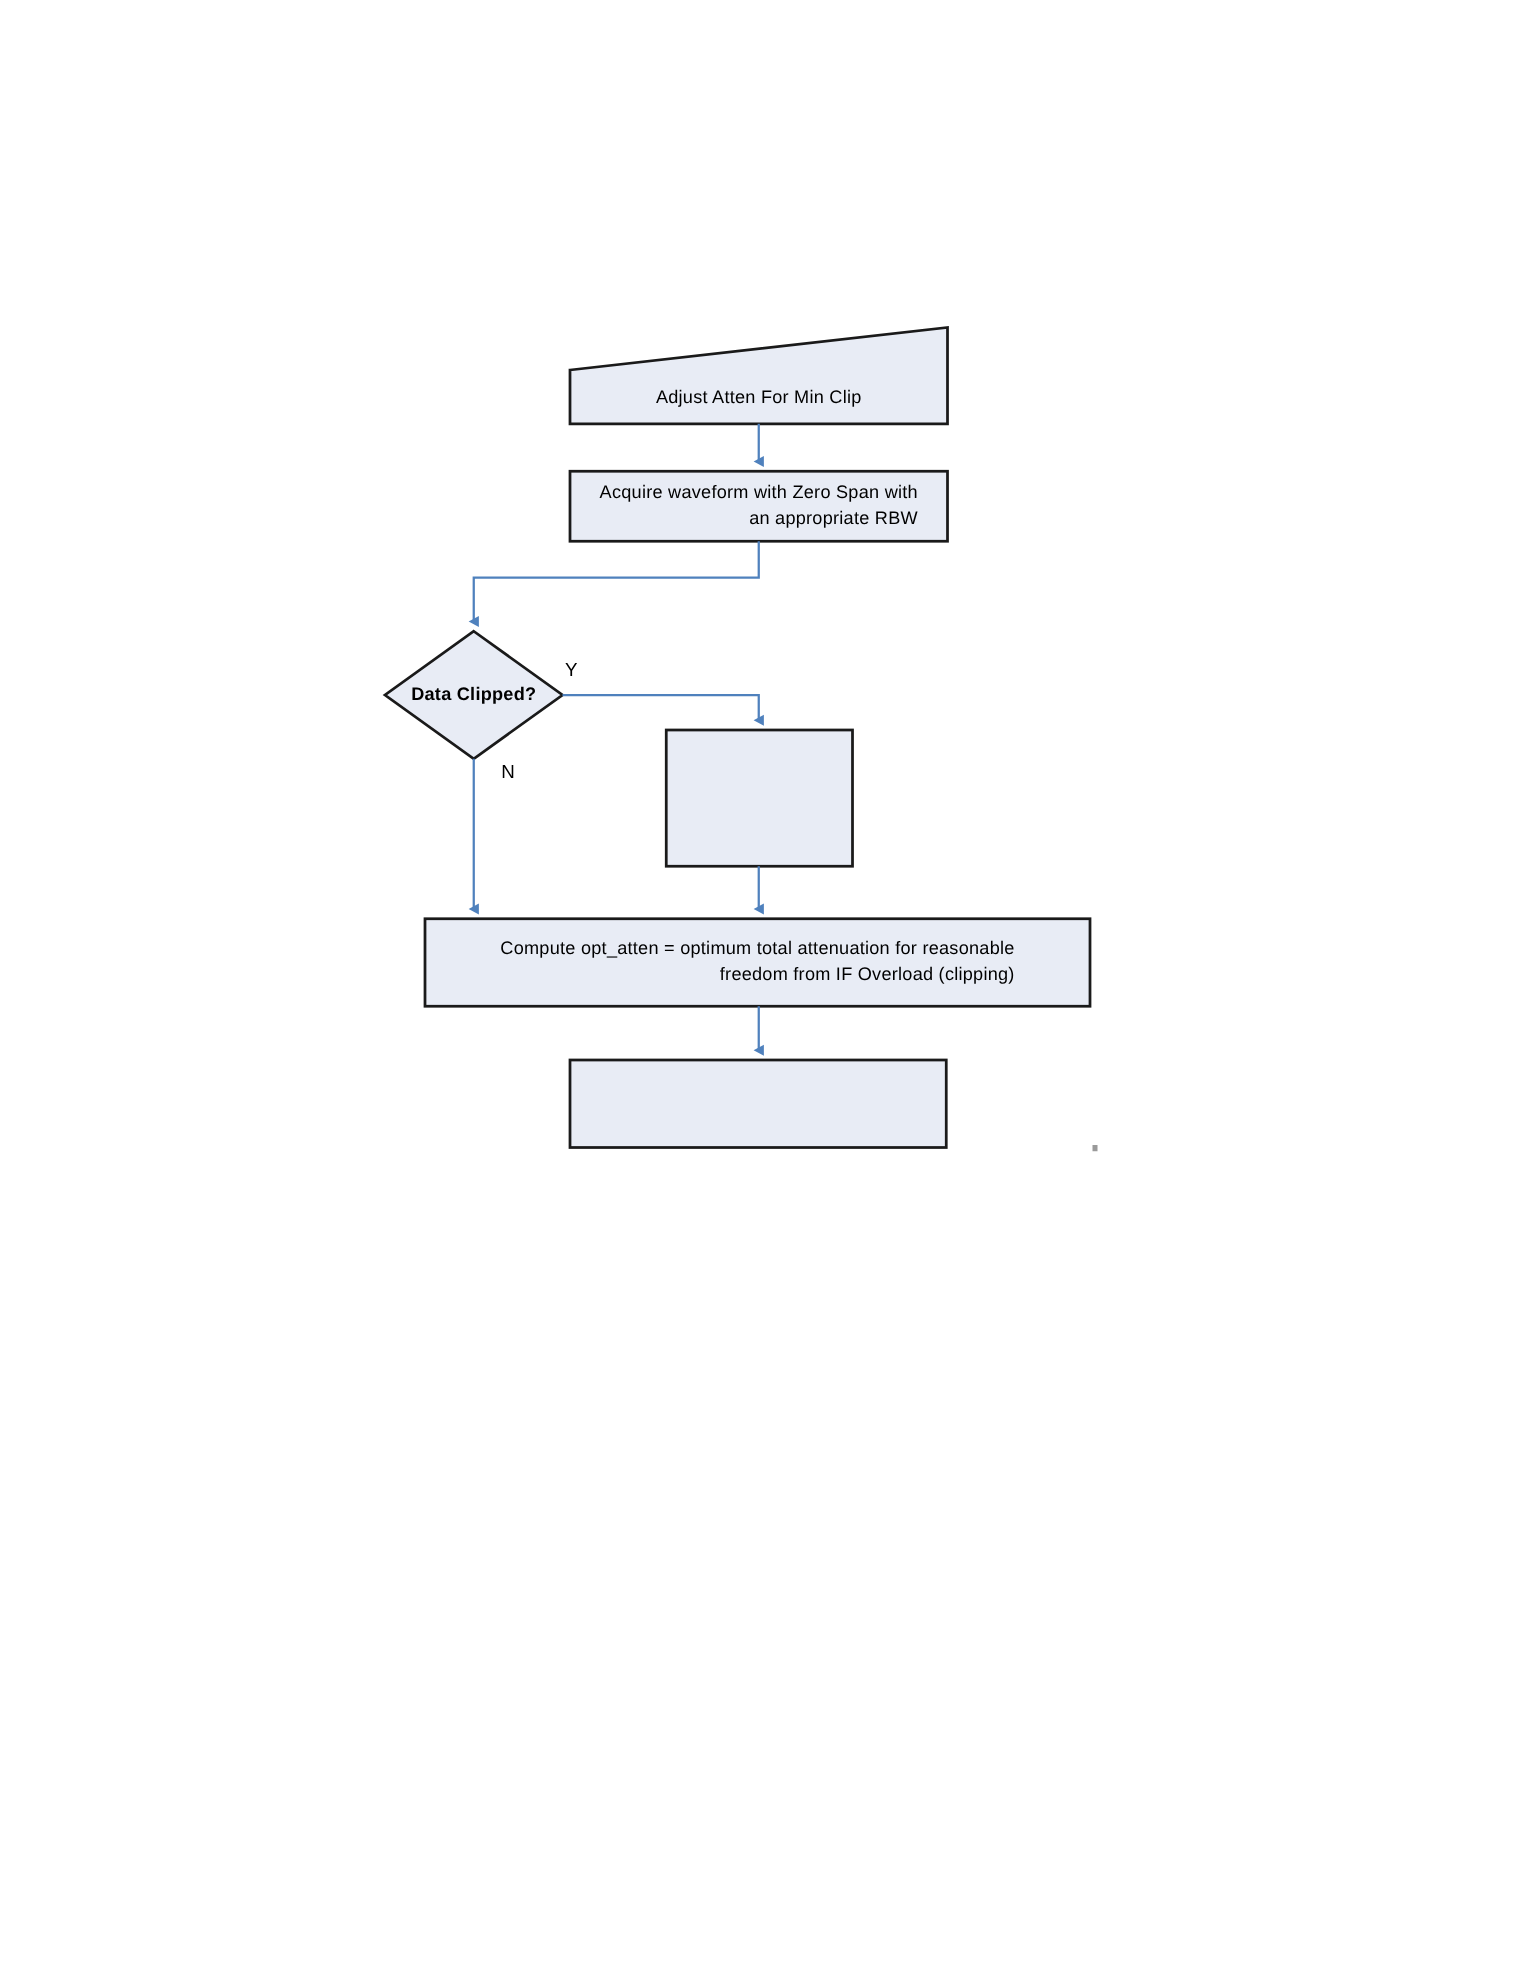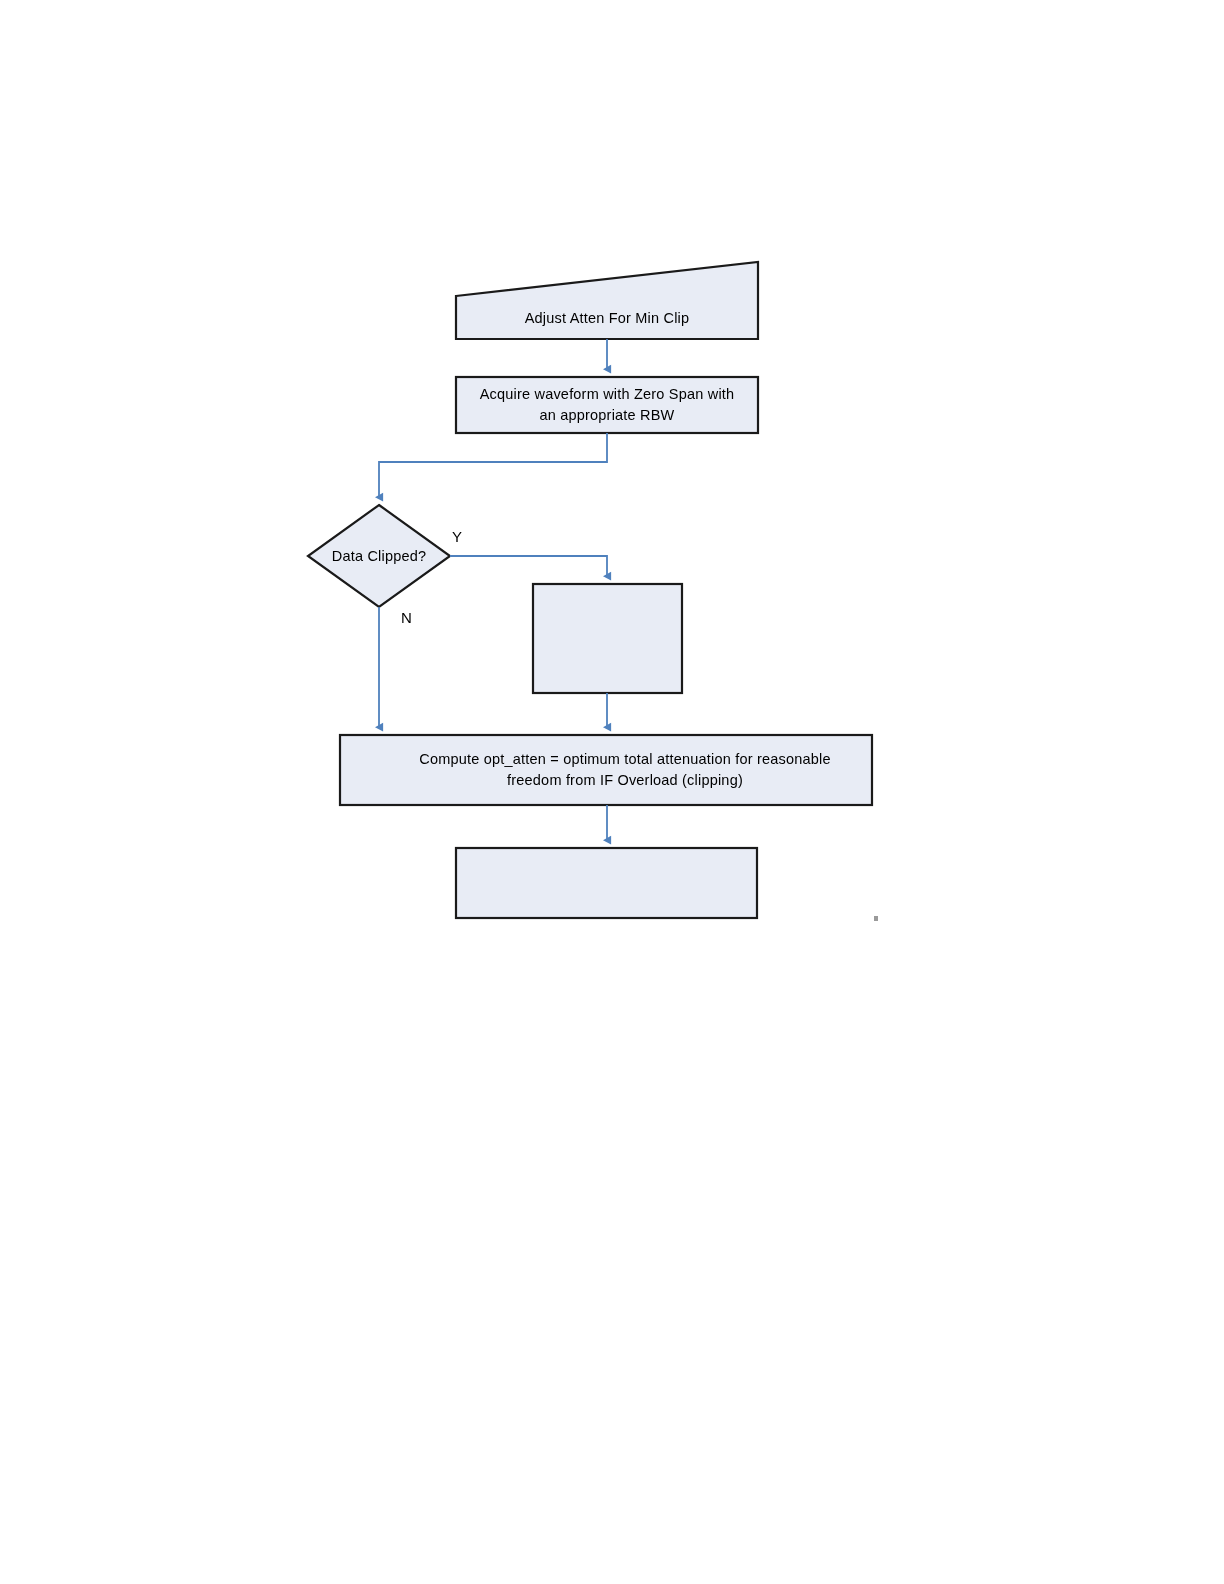--- a/index.html
+++ b/index.html
@@ -25,21 +25,21 @@
     left: 0;
     top: 0;
     width: 1224px;
     height: 1584px;
   }
   .node-label {
     position: absolute;
     display: flex;
     align-items: center;
     justify-content: center;
-    text-align: center;
+    text-align: right;
     font-family: "Liberation Sans", sans-serif;
     font-size: 14.5px;
     line-height: 21px;
     color: #000000;
     letter-spacing: 0.2px;
     white-space: pre-line;
     pointer-events: none;
   }
   .edge-label {
     position: absolute;
@@ -90,24 +90,24 @@
     <path d="M607,693 L607,727" fill="none" stroke="#4F81BD" stroke-width="1.8" marker-end="url(#arrowblue)"></path>
 
     <path d="M607,805 L607,840" fill="none" stroke="#4F81BD" stroke-width="1.8" marker-end="url(#arrowblue)"></path>
   </svg>
 
   <div class="node-label" style="left:456px; top:298px; width:302px; height:41px;">Adjust Atten For Min Clip</div>
 
   <div class="node-label" style="left:456px; top:377px; width:302px; height:56px;">Acquire waveform with Zero Span with
 an appropriate RBW</div>
 
-  <div class="node-label" style="left:303px; top:534px; width:152px; height:44px;">Data Clipped?</div>
+  <div class="node-label" style="left:303px; top:534px; width:152px; height:44px;font-weight:bold;">Data Clipped?</div>
 
 
-  <div class="node-label" style="left:340px; top:735px; width:532px; height:70px;padding-left:19px;">Compute opt_atten = optimum total attenuation for reasonable
+  <div class="node-label" style="left:340px; top:735px; width:532px; height:70px;">Compute opt_atten = optimum total attenuation for reasonable
 freedom from IF Overload (clipping)</div>
 
 
   <div class="edge-label" style="left:452px; top:529px;">Y</div>
 
   <div class="edge-label" style="left:401px; top:610px;">N</div>
 
   <div class="speck" style="left:874px; top:916px;"></div>
 
 </div>

